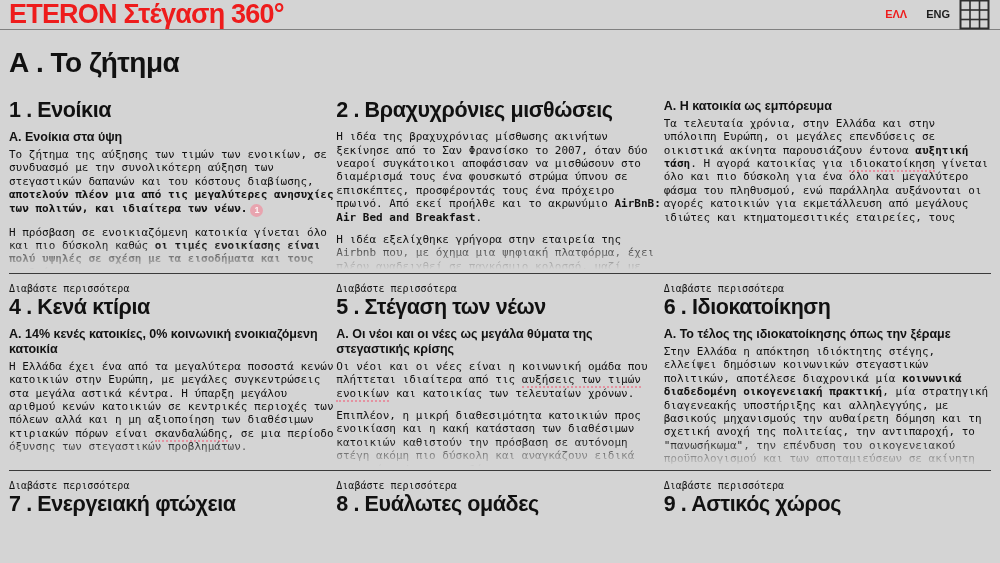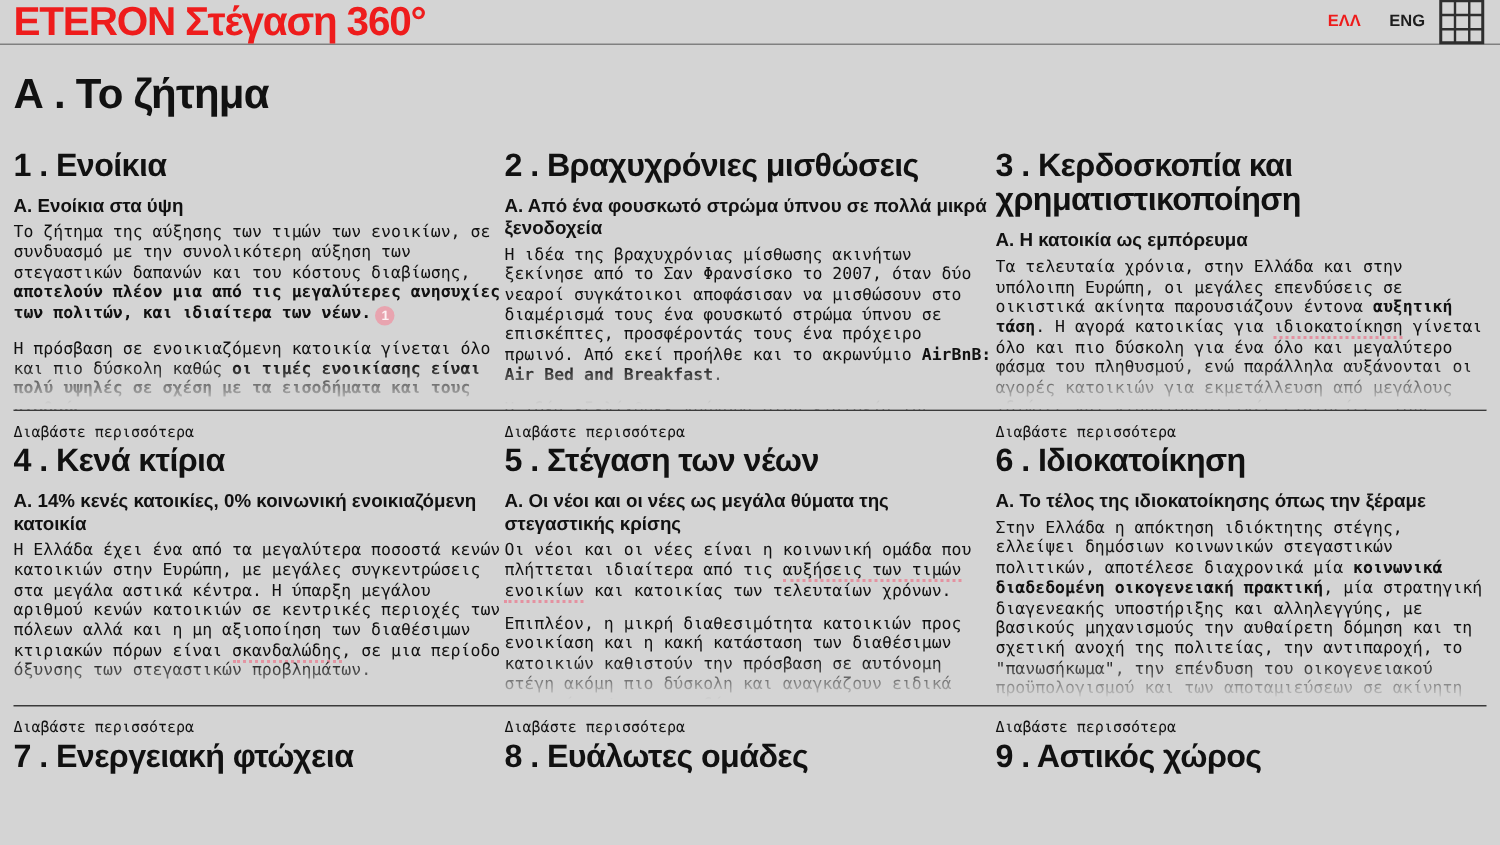--- a/index.html
+++ b/index.html
@@ -102,29 +102,27 @@
       <h3>1 . Ενοίκια</h3>
       <div class="sub">Α. Ενοίκια στα ύψη</div>
       <div class="body">
         <p><span>Το ζήτημα της αύξησης των τιμών των ενοικίων, σε συνδυασμό με την συνολικότερη αύξηση των στεγαστικών δαπανών και του κόστους διαβίωσης, </span><span class="seg-b">αποτελούν πλέον μια από τις μεγαλύτερες ανησυχίες των πολιτών, και ιδιαίτερα των νέων.</span><span class="badge">1</span></p>
         <p><span>Η πρόσβαση σε ενοικιαζόμενη κατοικία γίνεται όλο και πιο δύσκολη καθώς </span><span class="seg-b">οι τιμές ενοικίασης είναι πολύ υψηλές σε σχέση με τα εισοδήματα και τους μισθούς</span></p>
       </div>
       <div class="more"><a class="read-more">Διαβάστε περισσότερα</a></div>
     </article>
     <article class="card">
       <h3>2 . Βραχυχρόνιες μισθώσεις</h3>
-      <div class="sub">Α. Από ένα φουσκωτό στρώμα ύπνου σε πολλά μικρά ξενοδοχεία</div>
       <div class="body">
         <p><span>Η ιδέα της βραχυχρόνιας μίσθωσης ακινήτων ξεκίνησε από το Σαν Φρανσίσκο το 2007, όταν δύο νεαροί συγκάτοικοι αποφάσισαν να μισθώσουν στο διαμέρισμά τους ένα φουσκωτό στρώμα ύπνου σε επισκέπτες, προσφέροντάς τους ένα πρόχειρο πρωινό. Από εκεί προήλθε και το ακρωνύμιο </span><span class="seg-b">AirBnB: Air Bed and Breakfast</span><span>.</span></p>
         <p><span>Η ιδέα εξελίχθηκε γρήγορα στην εταιρεία της Airbnb που, με όχημα μια ψηφιακή πλατφόρμα, έχει πλέον αναδειχθεί σε παγκόσμιο κολοσσό, μαζί με μια σειρά</span></p>
       </div>
       <div class="more"><a class="read-more">Διαβάστε περισσότερα</a></div>
     </article>
     <article class="card">
-      <h3>3 . Κερδοσκοπία και χρηματιστικοποίηση</h3>
       <div class="sub">Α. Η κατοικία ως εμπόρευμα</div>
       <div class="body">
         <p><span>Τα τελευταία χρόνια, στην Ελλάδα και στην υπόλοιπη Ευρώπη, οι μεγάλες επενδύσεις σε οικιστικά ακίνητα παρουσιάζουν έντονα </span><span class="seg-b">αυξητική τάση</span><span>. Η αγορά κατοικίας για </span><span class="seg-l">ιδιοκατοίκηση</span><span> γίνεται όλο και πιο δύσκολη για ένα όλο και μεγαλύτερο φάσμα του πληθυσμού, ενώ παράλληλα αυξάνονται οι αγορές κατοικιών για εκμετάλλευση από μεγάλους ιδιώτες και κτηματομεσιτικές εταιρείες, τους </span></p>
       </div>
       <div class="more"><a class="read-more">Διαβάστε περισσότερα</a></div>
     </article>
     <article class="card">
       <h3>4 . Κενά κτίρια</h3>
       <div class="sub">Α. 14% κενές κατοικίες, 0% κοινωνική ενοικιαζόμενη κατοικία</div>
       <div class="body">

